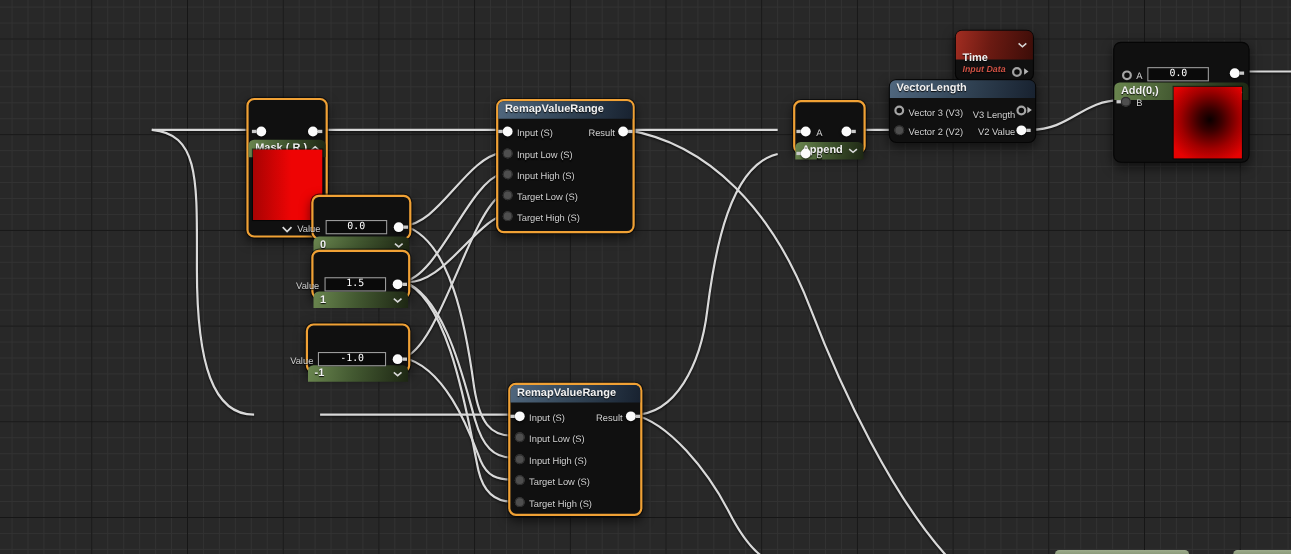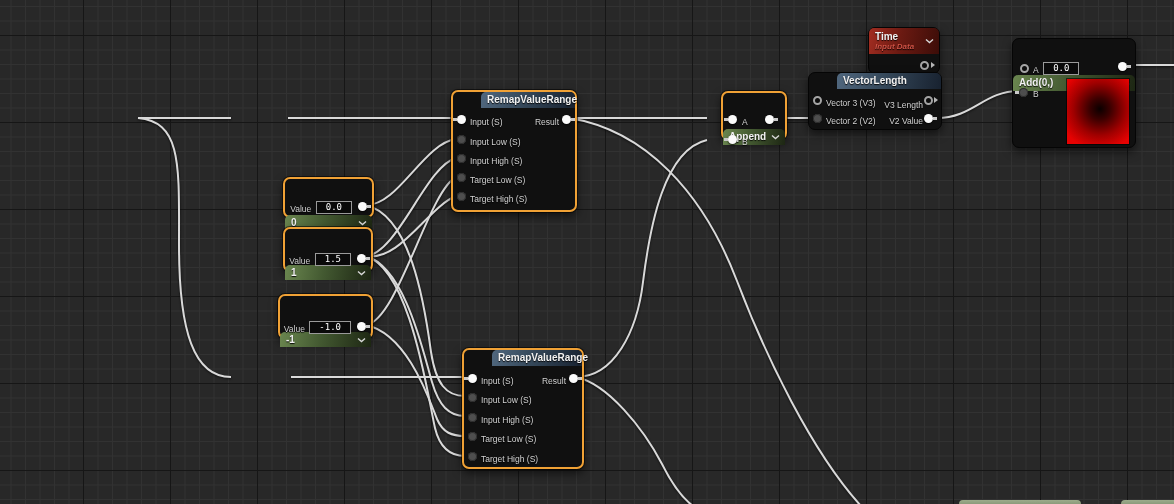--- a/index.html
+++ b/index.html
@@ -18,40 +18,40 @@
   }
   .wires{position:absolute;left:0;top:0;z-index:1;filter:drop-shadow(0 1px 1px rgba(0,0,0,.65));}
   .wires path{fill:none;stroke:#d9d9d9;stroke-width:2;}
   .node{position:absolute;background:#101010;border:1px solid #050505;border-radius:7px;
         box-shadow:0 4px 10px rgba(0,0,0,.55);z-index:2;}
   .node.sel{border:2px solid #f0a135;box-shadow:0 0 0 1px rgba(0,0,0,.55),0 4px 10px rgba(0,0,0,.6);}
   .hdr{position:relative;height:16px;line-height:16px;padding:0 6px;border-radius:5px 5px 0 0;
        font-weight:bold;font-size:10px;color:#f2f2f2;text-shadow:0 1px 1px rgba(0,0,0,.9);white-space:nowrap;}
   .hdr.red{background:linear-gradient(100deg,#a22d21 0%,#6b1a12 45%,#3c0d08 100%);}
   .hdr.green{background:linear-gradient(100deg,#6a864f 0%,#435931 45%,#1d2613 100%);margin-top:36px;}
-  .hdr.blue{background:linear-gradient(100deg,#50677e 0%,#35485a 45%,#182230 100%);margin-left:28px;}
-  .hdr.time{height:26px;line-height:normal;padding-top:3px;}
+  .hdr.blue{background:linear-gradient(100deg,#50677e 0%,#35485a 45%,#182230 100%);}
+  .hdr.time{height:26px;line-height:normal;padding-top:19px;}
   .time-title{display:block;font-size:10px;font-weight:bold;}
   .time-sub{display:block;font-size:8px;font-style:italic;font-weight:bold;color:#cf5245;}
   .hchev{position:absolute;right:5px;top:5px;}
   .hdr.time .hchev{top:10px;}
   .bchev{position:absolute;bottom:2px;left:50%;transform:translateX(-50%);}
   .row{position:absolute;height:13px;line-height:13px;white-space:nowrap;}
   .lbl{font-size:8.5px;color:#d2d2d2;text-shadow:0 1px 1px #000;}
   .pin{position:absolute;width:9px;height:9px;border-radius:50%;z-index:3;}
   .pw{background:#fbfbfb;box-shadow:0 1px 2px rgba(0,0,0,.8);}
   .pg{background:#4e4e4e;box-shadow:inset 0 0 0 1px #2d2d2d;}
   .ph{background:#0c0c0c;border:2px solid #a5a5a5;}
   .stub-r::after{content:"";position:absolute;left:9px;top:3px;width:4px;height:2.5px;background:#c9c9c9;}
   .stub-l::before{content:"";position:absolute;right:9px;top:3px;width:4px;height:2.5px;background:#c9c9c9;}
   .parrow{position:absolute;width:0;height:0;border-left:4px solid #b5b5b5;
           border-top:3.5px solid transparent;border-bottom:3.5px solid transparent;z-index:3;}
   .vbox{display:inline-block;border:1px solid #9a9a9a;background:#0a0a0a;color:#fff;
         font-family:"DejaVu Sans Mono",monospace;font-size:9px;height:13px;line-height:11px;
-        padding:0 9px;min-width:16px;text-align:center;vertical-align:middle;}
+        padding:0 19px;min-width:16px;text-align:center;vertical-align:middle;}
   .preview{position:absolute;box-shadow:0 0 0 1px rgba(0,0,0,.6);}
   .pv-tc{background-image:linear-gradient(to right,#000,#ff1400),linear-gradient(to bottom,#213000,#12e412);
          background-blend-mode:screen;}
   .pv-maskr{background:linear-gradient(to right,#a80303,#ee0404 55%);}
   .pv-maskg{background:linear-gradient(to bottom,#310000 0%,#8c0000 55%,#ee0303 100%);}
   .pv-add{background:radial-gradient(circle at 53% 46%,#0a0000 0%,#3c0000 22%,#a00000 55%,#e60202 85%);}
   .sliver{position:absolute;top:500px;height:4px;border-radius:4px 4px 0 0;z-index:2;
           background:linear-gradient(to bottom,#9cab8b,#74836400);background-color:#8b9a7a;}
 </style>
 </head>
@@ -75,20 +75,34 @@
     <path d="M569 118 H707"></path>
     <path d="M569 118 C645 130 703 192 737 281 C766 357 812 452 861 506"></path>
     <path d="M576 377 C614 377 637 332 643 282 C650 226 664 150 707 140"></path>
     <path d="M576 377 C608 384 643 428 662 464 C672 484 681 497 693 506"></path>
     <path d="M757 118 H815"></path>
     <path d="M937 118 C973 118 984 91 1019 91"></path>
     <path d="M1127 65 H1174"></path>
   </svg>
 
 
+  <div class="node sel" style="left:224px;top:89px;width:74px;height:127px">
+    <div class="hdr green">
+      <span>Mask ( R )</span>
+      <svg class="hchev" width="9" height="6" viewBox="0 0 9 6">
+          <path d="M1 4.5 L4.5 1.5 L8 4.5" fill="none" stroke="#d8d8d8" stroke-width="1.4"></path>
+        </svg>
+    </div>
+    <span class="pin pw stub-l" style="left:7px;top:24px"></span>
+    <span class="pin pw stub-r" style="right:7px;top:24px"></span>
+    <div class="preview pv-maskr" style="left:4px;top:45px;width:63px;height:64px"></div>
+    <svg class="bchev" width="11" height="7" viewBox="0 0 11 7">
+        <path d="M1.5 1.5 L5.5 5.5 L9.5 1.5" fill="none" stroke="#d8d8d8" stroke-width="1.6"></path>
+      </svg>
+  </div>
 
   <div class="node sel" style="left:283px;top:177px;width:91px;height:41px">
     <div class="hdr green" style="height:15px;line-height:15px">
       <span>0</span>
       <svg class="hchev" width="9" height="6" viewBox="0 0 9 6">
           <path d="M1 1.5 L4.5 4.5 L8 1.5" fill="none" stroke="#d8d8d8" stroke-width="1.4"></path>
         </svg>
     </div>
     <div class="row" style="right:20px;top:21px">
       <span class="lbl">Value</span>

